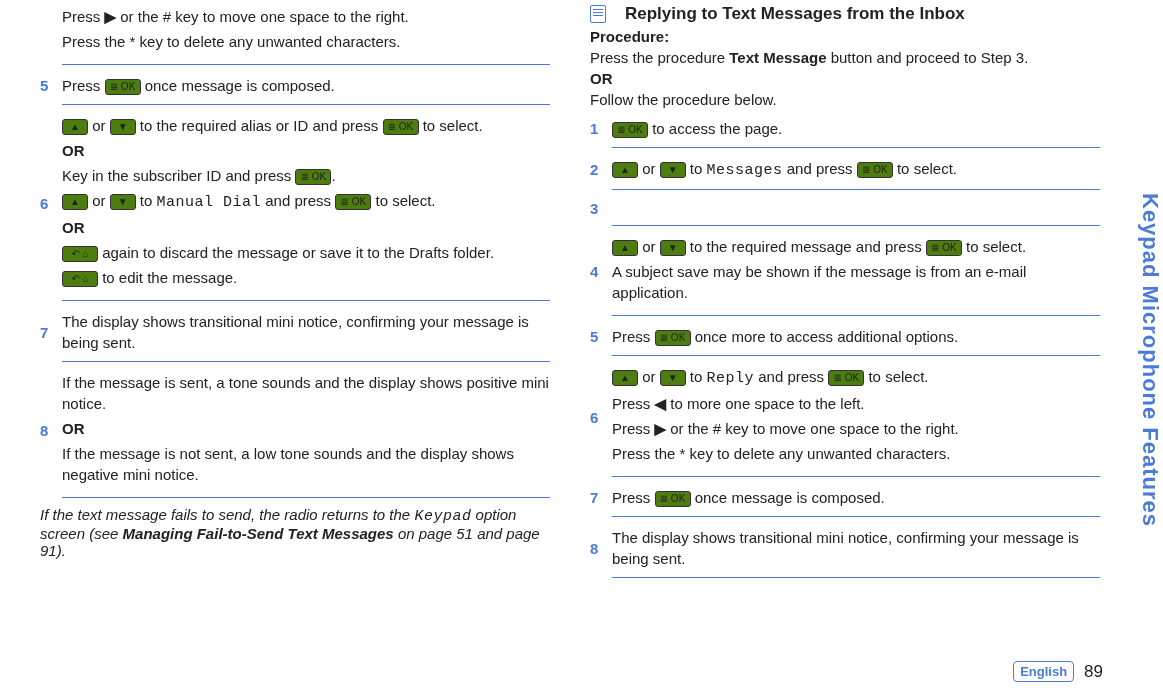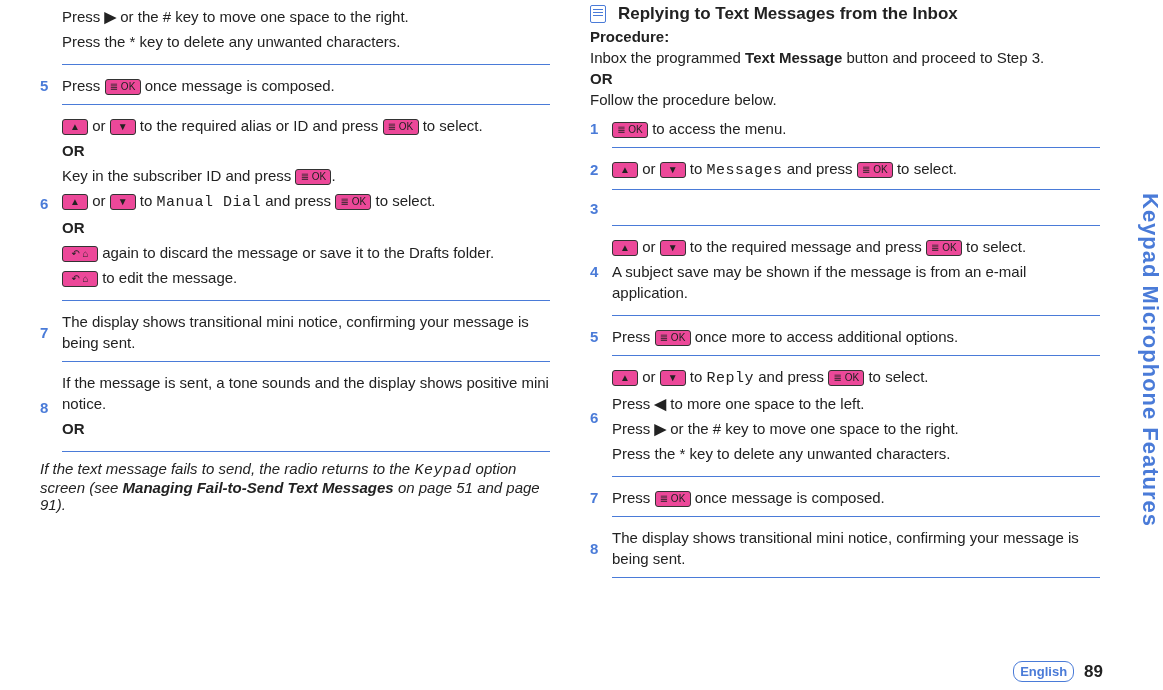--- a/index.html
+++ b/index.html
@@ -50,21 +50,21 @@
     letter-spacing: 0.5px;
   }
   .key {
     display: inline-block;
     border: 1px solid #333;
     border-radius: 3px;
     padding: 0 4px;
     font-size: 10px;
     line-height: 14px;
     vertical-align: middle;
-    background: #ec4899;
+    background: #4d7c0f;
     min-width: 16px;
     text-align: center;
   }
   .key-wide {
     min-width: 26px;
   }
   .arrow {
     font-weight: bold;
   }
   .italic {
@@ -90,37 +90,37 @@
   .footer {
     position: absolute;
     bottom: 8px;
     right: 60px;
     display: flex;
     align-items: center;
     gap: 10px;
   }
   .lang-box {
     border: 1.5px solid #4a7bd8;
-    border-radius: 9px;
+    border-radius: 4px;
     color: #4a7bd8;
     font-weight: bold;
     padding: 2px 6px;
     font-size: 13px;
   }
   .page-num {
-    font-weight: bold;
+    font-weight: normal;
     font-size: 17px;
   }
   .heading {
     font-weight: bold;
     font-size: 17px;
     padding: 4px 0 4px 0;
     display: flex;
     align-items: center;
-    gap: 12px;
+    gap: 19px;
     text-align: center;
   }
   .doc-icon {
     display: inline-block;
     width: 14px;
     height: 16px;
     border: 1.5px solid #4a7bd8;
     border-radius: 2px;
     position: relative;
   }
@@ -205,46 +205,47 @@
       <div class="step-num">7</div>
       <div class="step-body">The display shows transitional mini notice, confirming your message is being sent.</div>
     </div>
     <div class="sep"></div>
 
     <div class="step">
       <div class="step-num">8</div>
       <div class="step-body">
         <p>If the message is sent, a tone sounds and the display shows positive mini notice.</p>
         <p class="bold">OR</p>
+        <p>If the message is not sent, a low tone sounds and the display shows negative mini notice.</p>
       </div>
     </div>
     <div class="sep"></div>
 
     <p class="italic" style="margin-top:8px">
       <span>If the text message fails to send, the radio returns to the </span><span class="mono">Keypad</span><span> option screen (see </span><span class="bold">Managing Fail-to-Send Text Messages</span><span> on page 51 and page 91).</span>
     </p>
   </div>
 
   <div class="col">
     <div class="heading">
       <span class="doc-icon"></span>
       <span>Replying to Text Messages from the Inbox</span>
     </div>
     <p class="bold">Procedure:</p>
     <p>
-      <span>Inbox the programmed </span><span class="bold">Text Message</span><span> button and proceed to Step 3.</span>
+      <span>Press the procedure </span><span class="bold">Text Message</span><span> button and proceed to Step 3.</span>
     </p>
     <p class="bold">OR</p>
     <p>Follow the procedure below.</p>
 
     <div class="step">
       <div class="step-num">1</div>
       <div class="step-body">
         <span class="key key-wide">≣ OK</span>
-        <span>to access the menu.</span>
+        <span>to access the page.</span>
       </div>
     </div>
     <div class="sep"></div>
 
     <div class="step">
       <div class="step-num">2</div>
       <div class="step-body">
         <span class="key">▲</span>
         <span>or</span>
         <span class="key">▼</span>

